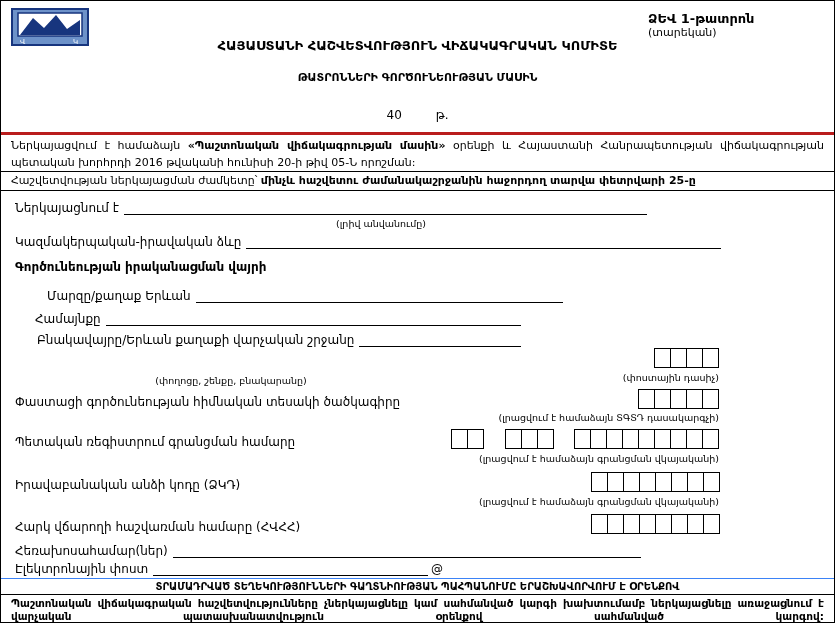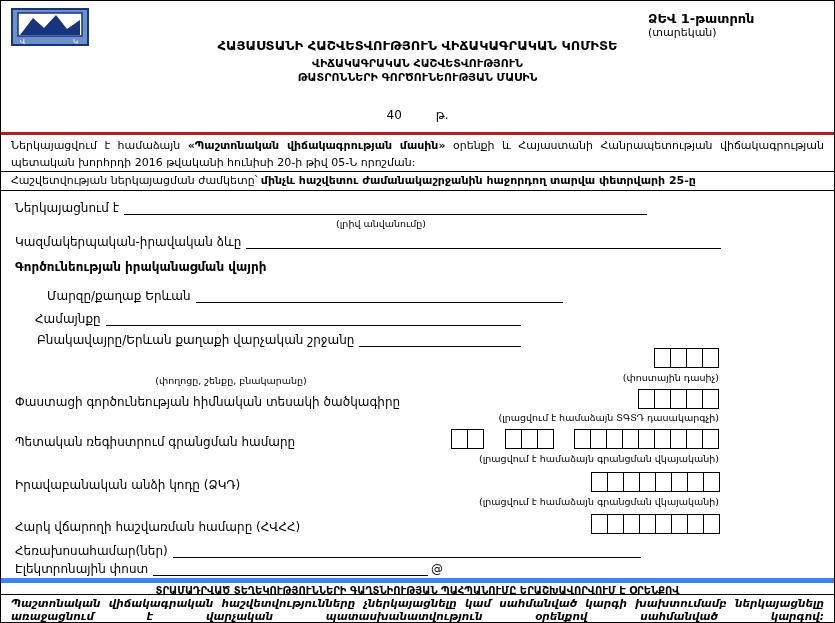--- a/index.html
+++ b/index.html
@@ -33,21 +33,20 @@
       <text x="62" y="36" font-size="7" fill="#ffffff">Կ</text>
     </svg>
   </div>
 
   <div class="abs" style="top:10px; right:16px; width:170px; ">
     <div style="font-size:13px; font-weight:bold;">ՁԵՎ 1-թատրոն</div>
     <div style="font-size:11px;">(տարեկան)</div>
   </div>
 
   <div class="ttl" style="top:37px; font-size:13px;">ՀԱՅԱՍՏԱՆԻ ՀԱՇՎԵՏՎՈՒԹՅՈՒՆ ՎԻՃԱԿԱԳՐԱԿԱՆ ԿՈՄԻՏԵ</div>
-  <div class="ttl" style="top:56px; font-size:11px;">ՎԻՃԱԿԱԳՐԱԿԱՆ ՀԱՇՎԵՏՎՈՒԹՅՈՒՆ</div>
   <div class="ttl" style="top:70px; font-size:11px;">ԹԱՏՐՈՆՆԵՐԻ ԳՈՐԾՈՒՆԵՈՒԹՅԱՆ ՄԱՍԻՆ</div>
 
   <div class="abs" style="top:107px; left:0; width:100%; text-align:center; font-size:12px;">
     <span>40</span><span style="display:inline-block; width:34px;"></span><span>թ.</span>
   </div>
 
   <div class="band" style="top:131px; height:40px; border-top:3px solid #b91c1c; border-bottom:1px solid #000; padding:3px 10px; text-align:justify; line-height:1.5;">
     <span>Ներկայացվում է համաձայն </span><span class="b">«Պաշտոնական վիճակագրության մասին»</span><span> օրենքի և Հայաստանի Հանրապետության վիճակագրության պետական խորհրդի 2016 թվականի հունիսի 20-ի թիվ 05-Ն որոշման:</span>
   </div>
 
@@ -156,16 +155,16 @@
     <span class="lbl">Հեռախոսահամար(ներ)</span>
     <span class="fill"></span>
   </div>
 
   <div class="row" style="left:14px; top:560px; width:428px;">
     <span class="lbl">Էլեկտրոնային փոստ</span>
     <span class="fill"></span>
     <span style="padding-left:3px;">@</span>
   </div>
 
-  <div class="band b" style="top:577px; height:16px; border-top:5px solid #3b82f6; text-align:center; font-size:10px; padding-top:2px;">ՏՐԱՄԱԴՐՎԱԾ ՏԵՂԵԿՈՒԹՅՈՒՆՆԵՐԻ ԳԱՂՏՆԻՈՒԹՅԱՆ ՊԱՀՊԱՆՈՒՄԸ ԵՐԱՇԽԱՎՈՐՎՈՒՄ Է ՕՐԵՆՔՈՎ</div>
-  <div class="band b" style="top:593px; height:28px; border-top:1px solid #000; padding:2px 10px; font-style:italic; text-align:justify; text-align-last:justify; font-size:10.5px; line-height:1.2;">Պաշտոնական վիճակագրական հաշվետվությունները չներկայացնելը կամ սահմանված կարգի խախտումամբ ներկայացնելը առաջացնում է վարչական պատասխանատվություն օրենքով սահմանված կարգով:</div>
+  <div class="band b" style="top:577px; height:16px; border-top:1px solid #3b82f6; text-align:center; font-size:10px; padding-top:2px;">ՏՐԱՄԱԴՐՎԱԾ ՏԵՂԵԿՈՒԹՅՈՒՆՆԵՐԻ ԳԱՂՏՆԻՈՒԹՅԱՆ ՊԱՀՊԱՆՈՒՄԸ ԵՐԱՇԽԱՎՈՐՎՈՒՄ Է ՕՐԵՆՔՈՎ</div>
+  <div class="band b" style="top:593px; height:28px; border-top:1px solid #000; padding:2px 10px; text-align:justify; text-align-last:justify; font-size:10.5px; line-height:1.2;">Պաշտոնական վիճակագրական հաշվետվությունները չներկայացնելը կամ սահմանված կարգի խախտումամբ ներկայացնելը առաջացնում է վարչական պատասխանատվություն օրենքով սահմանված կարգով:</div>
 
 </div>
 
 </body></html>

